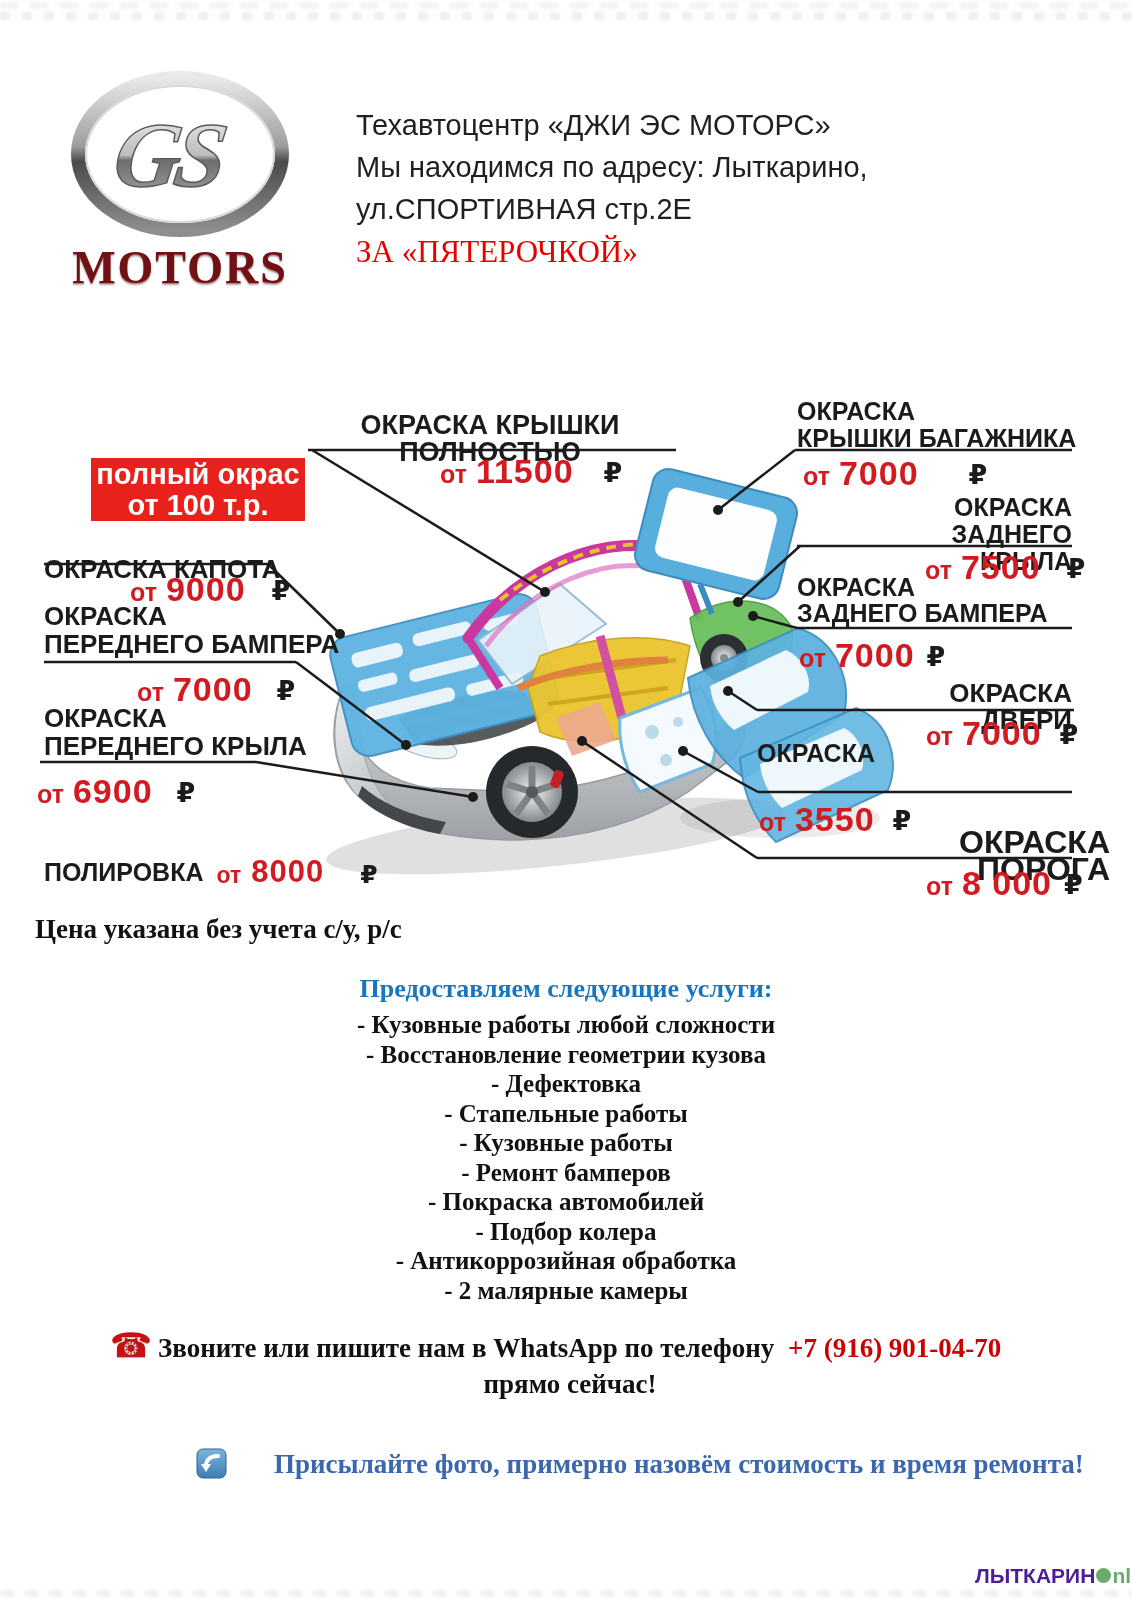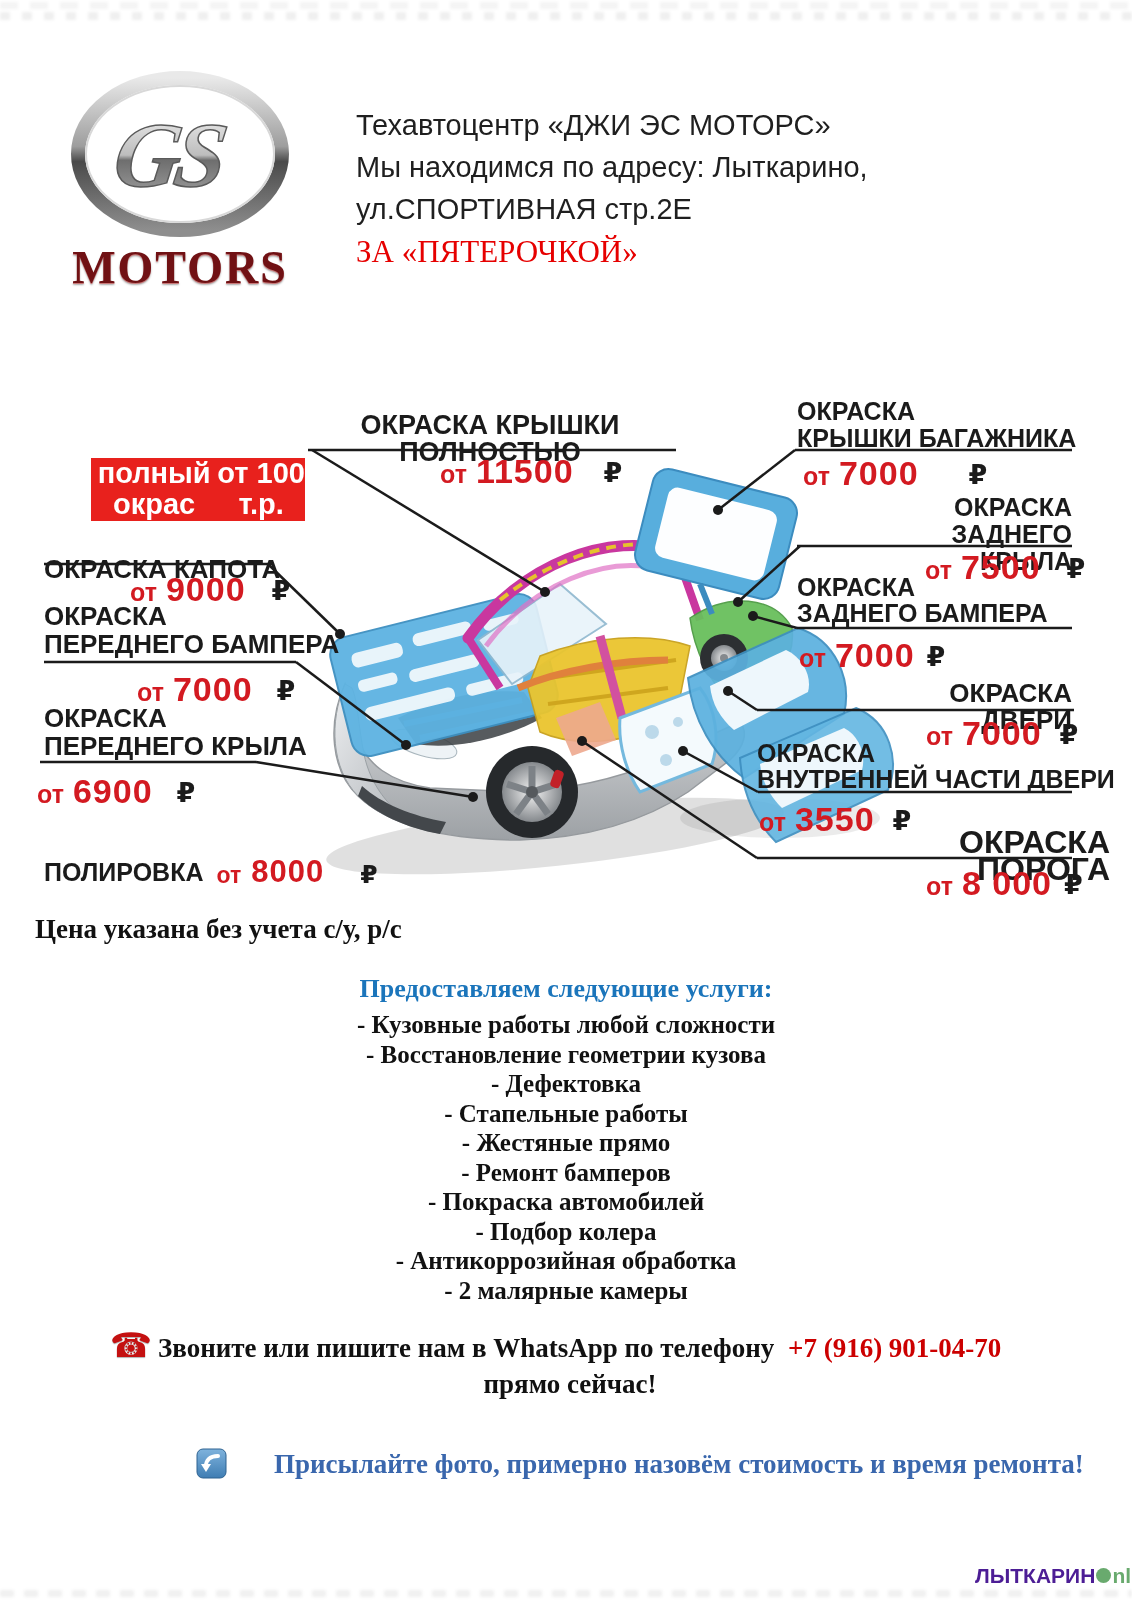--- a/index.html
+++ b/index.html
@@ -17,21 +17,21 @@
                text-shadow:0 1px 0 #c97a7a, 0 2px 2px rgba(0,0,0,.35);letter-spacing:2px;margin-top:2px;}
   .addr{position:absolute;left:356px;top:104px;}
   .addr .l{font:400 29px/42px "Liberation Sans",sans-serif;color:#1f1f1f;}
   .addr .hl{font:400 31px/44px "Liberation Serif",serif;color:#e60000;}
 
   
   .diagram{position:absolute;left:0;top:388px;width:1132px;height:522px;}
   .diagram svg.overlay{position:absolute;left:0;top:0;}
   .promo{position:absolute;left:91px;top:70px;width:214px;height:63px;background:#e8211d;
          color:#fff;font:700 29px/31px "Liberation Sans",sans-serif;text-align:center;
-         display:flex;flex-direction:row;justify-content:center;}
+         display:flex;flex-direction:column;justify-content:center;}
   .lbl{position:absolute;font:700 26px/27px "Liberation Sans",sans-serif;color:#1b1b1b;}
   .lbl.ra{text-align:right;}
   .lbl.lh28{line-height:28px;}
   .price{position:absolute;display:flex;align-items:flex-start;white-space:nowrap;}
   .price .pfx{font:700 25px/25px "Liberation Sans",sans-serif;color:#d31a21;margin-top:8px;}
   .price .amt{font:700 34px/34px "Liberation Sans",sans-serif;color:#d31a21;margin-left:9px;letter-spacing:1px;}
   .price .rub{font:700 27px/27px "DejaVu Sans",sans-serif;color:#1b1b1b;margin-top:5px;}
   .polish-row{position:absolute;left:44px;top:464px;display:flex;align-items:flex-end;white-space:nowrap;}
   .polish-row .plabel{font:700 25px/30px "Liberation Sans",sans-serif;color:#1b1b1b;}
   .polish-row .pfx{font:700 23px/23px "Liberation Sans",sans-serif;color:#d31a21;margin-left:13px;margin-top:8px;}
@@ -297,21 +297,21 @@
     </div>
 
     <div class="lbl ra" style="left:856px;top:292px;width:216px;font-size:26px;">ОКРАСКА ДВЕРИ</div>
     <div class="price" style="left:926px;top:328px;">
       <span class="pfx">от</span>
       <span class="amt">7000</span>
       <span class="rub" style="margin-left:18px;">₽</span>
     </div>
 
     <div class="lbl" style="left:757px;top:352px;font-size:25px;line-height:26px;"><span>ОКРАСКА</span><br>
-      <span>ВНУТРЕННЕЙ ЧАСТИ ДВЕРИ</span></div>
+      </div>
     <div class="price" style="left:759px;top:414px;">
       <span class="pfx">от</span>
       <span class="amt">3550</span>
       <span class="rub" style="margin-left:18px;">₽</span>
     </div>
 
     <div class="lbl ra" style="left:896px;top:441px;width:214px;font-size:32px;">ОКРАСКА ПОРОГА</div>
     <div class="price" style="left:926px;top:478px;">
       <span class="pfx">от</span>
       <span class="amt">8 000</span>
@@ -328,21 +328,21 @@
 
   <div class="note">Цена указана без учета с/у, р/с</div>
 
   <div class="services">
     <div class="title">Предоставляем следующие услуги:</div>
     <ol>
       <li>- Кузовные работы любой сложности</li>
       <li>- Восстановление геометрии кузова</li>
       <li>- Дефектовка</li>
       <li>- Стапельные работы</li>
-      <li>- Жестяные прямо</li>
+      <li>- Кузовные работы</li>
       <li>- Ремонт бамперов</li>
       <li>- Покраска автомобилей</li>
       <li>- Подбор колера</li>
       <li>- Антикоррозийная обработка</li>
       <li>- 2 малярные камеры</li>
     </ol>
   </div>
 
   <div class="phone-ico">☎</div>
   <div class="call-line">Звоните или пишите нам в WhatsApp по телефону</div>

